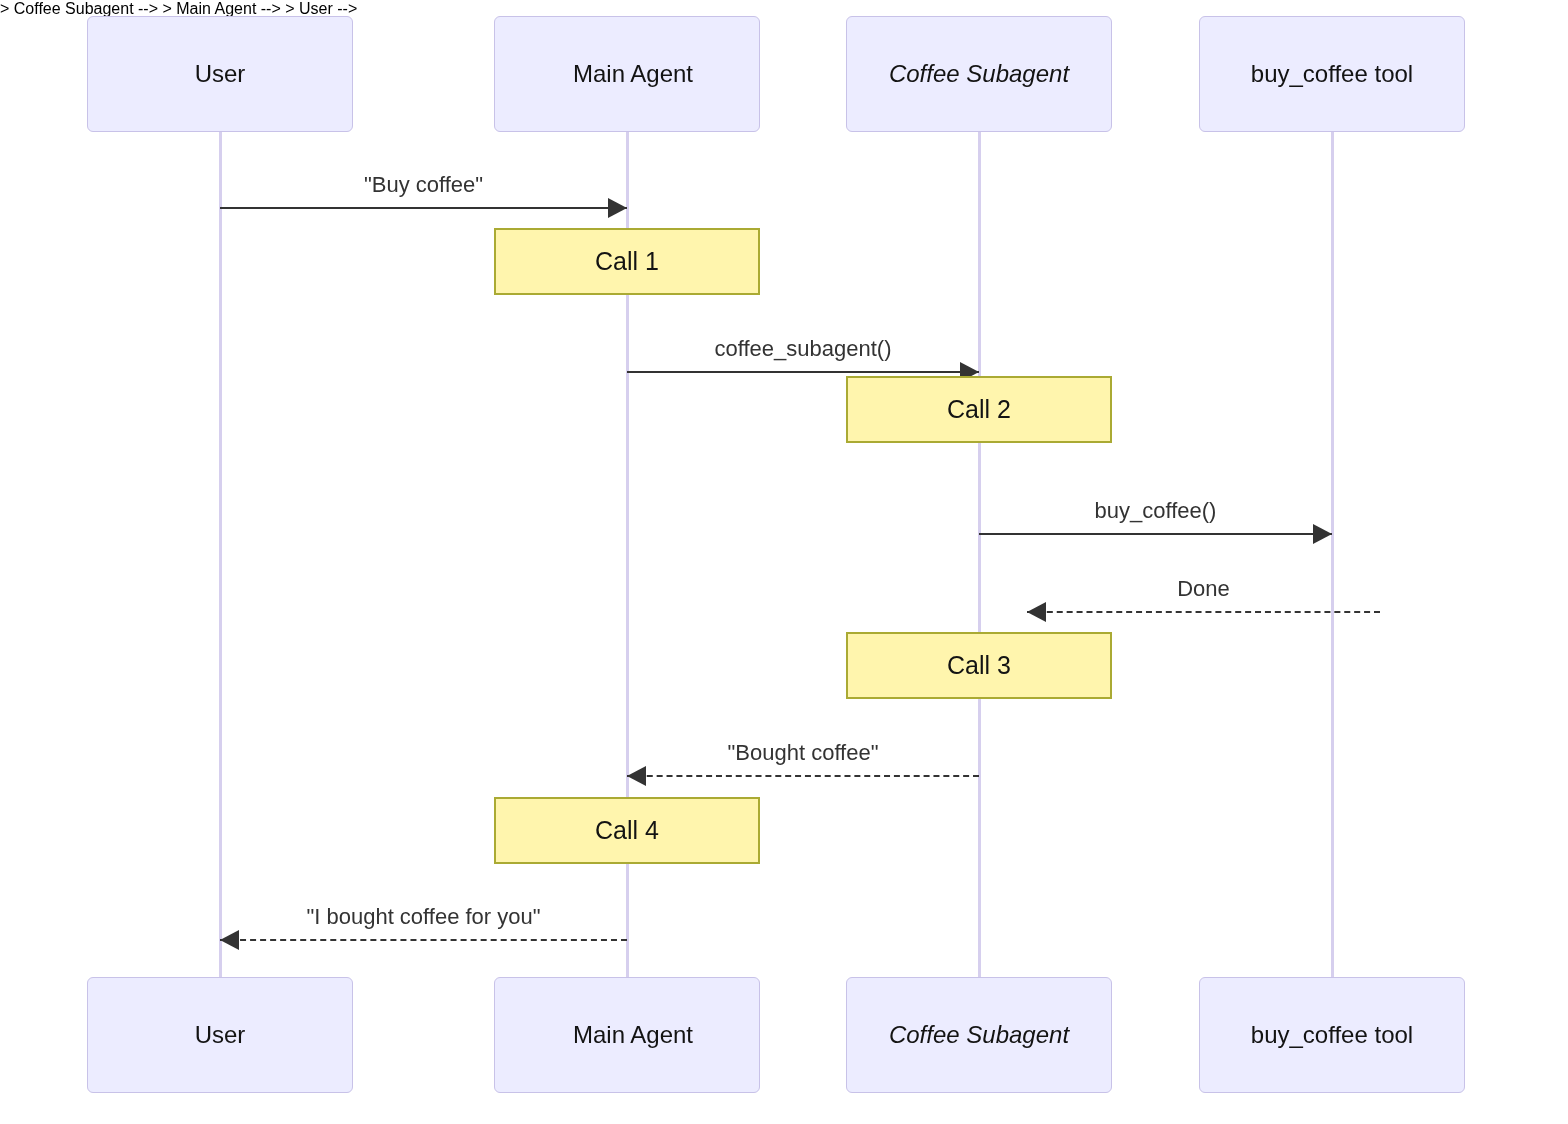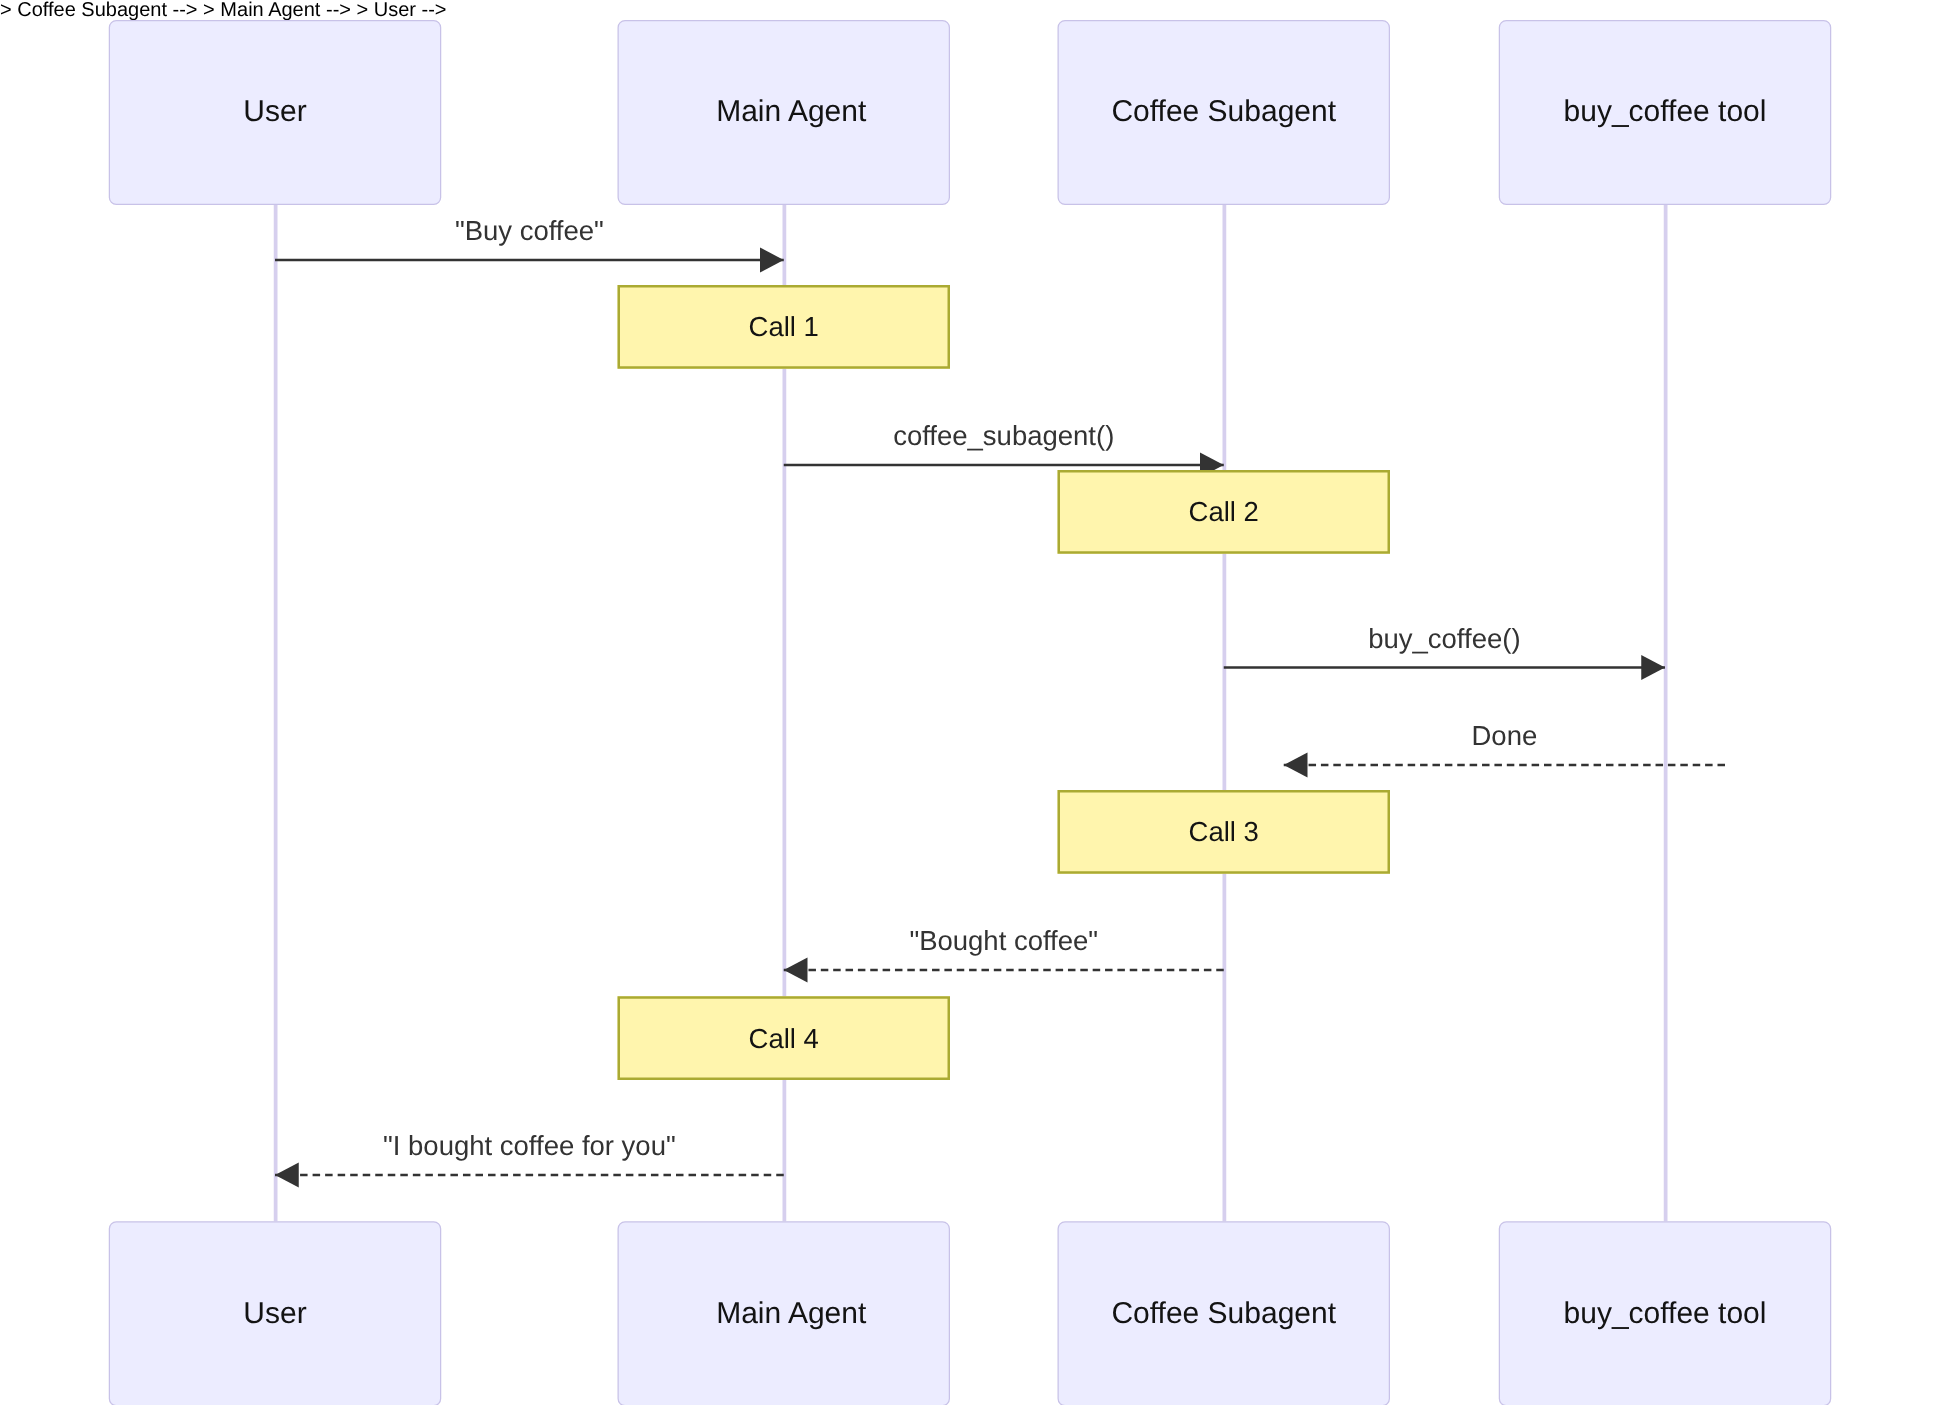--- a/index.html
+++ b/index.html
@@ -22,21 +22,21 @@
     width: 1568px;
     height: 1124px;
     background: var(--background);
     overflow: hidden;
   }
 
   
   .actor-box {
     position: absolute;
     width: 266px;
-    height: 148px;
+    height: 116px;
     background: var(--actor-fill);
     border: 1.5px solid var(--actor-border);
     border-radius: 6px;
     display: flex;
     align-items: center;
     justify-content: center;
     font-size: 24px;
     color: var(--actor-text);
     z-index: 3;
   }
@@ -85,29 +85,29 @@
   
   .note {
     position: absolute;
     width: 266px;
     height: 67px;
     background: var(--note-fill);
     border: 2px solid var(--note-border);
     display: flex;
     align-items: center;
     justify-content: center;
-    font-size: 22px;
+    font-size: 25px;
     color: var(--actor-text);
     z-index: 4;
   }
 
   
   .col-user   { left: 87px;   }
   .col-main   { left: 494px; padding-left: 12px;  }
-  .col-coffee { left: 846px;  }
+  .col-coffee { left: 846px; font-style: italic;  }
   .col-tool   { left: 1199px; }
   .row-top    { top: 16px;  }
   .row-bottom { top: 977px; }
 
   .life-user   { left: 218.5px;  }
   .life-main   { left: 625.5px;  }
   .life-coffee { left: 977.5px;  }
   .life-tool   { left: 1330.5px; }
 </style>
 </head>

